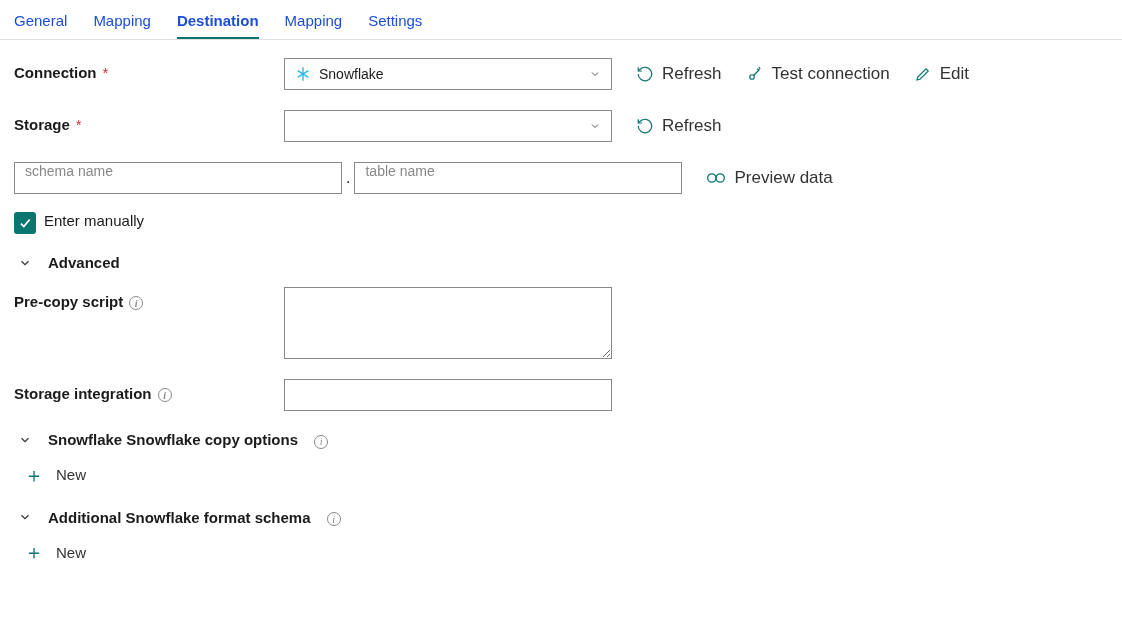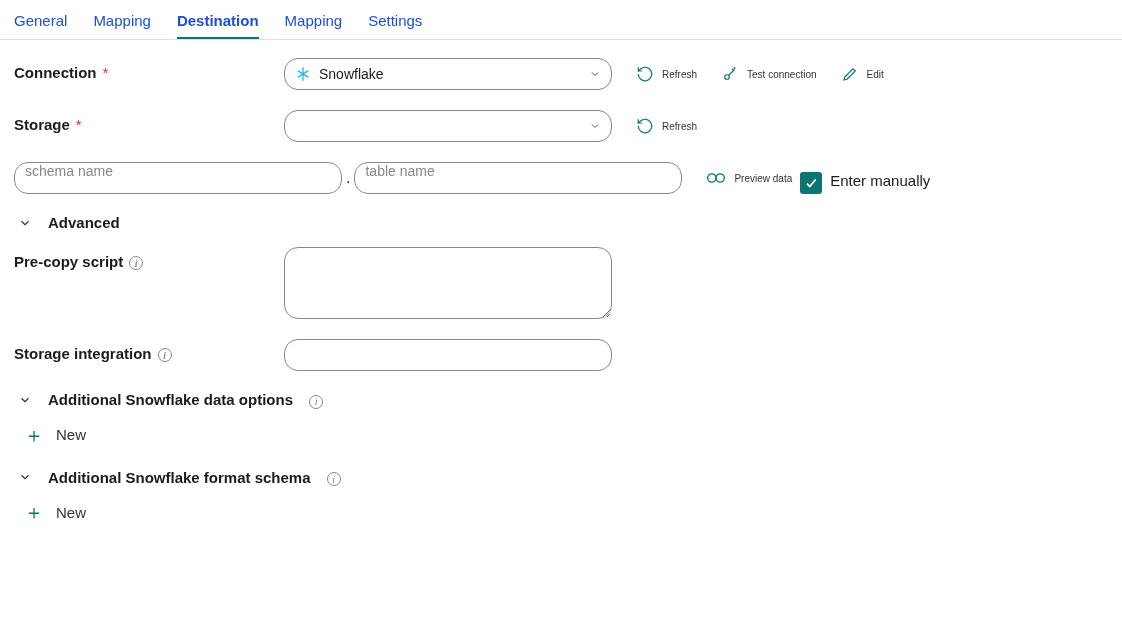--- a/index.html
+++ b/index.html
@@ -21,31 +21,31 @@
   .tab.active{font-weight:600;border-bottom:2px solid var(--teal)}
   
   .form{padding:18px 14px}
   .row{display:flex;align-items:flex-start;margin-bottom:20px}
   .label{width:270px;font-size:15px;font-weight:600;padding-top:6px;display:flex;align-items:flex-end;gap:6px}
   .label .req{color:var(--red);font-weight:normal}
   .label .info{display:inline-flex}
   .controls{display:flex;align-items:center;flex-wrap:wrap;gap:8px}
   
   .select,.input,.textarea{
-    border:1px solid #888;border-radius:14px;background:#fff;font-size:14px;
+    border:1px solid #888;border-radius:0;background:#fff;font-size:14px;
   }
   .select{width:328px;height:32px;display:flex;align-items:center;justify-content:space-between;padding:0 10px;cursor:pointer}
   .select .sel-content{display:flex;align-items:center;gap:8px}
   .input{width:328px;height:32px;padding:0 10px}
   .input.placeholder{color:var(--placeholder)}
   .textarea{width:328px;height:72px;padding:6px 10px;resize:both;overflow:auto}
   
   .chev{width:12px;height:12px}
   
-  .action{display:flex;align-items:center;gap:8px;font-size:10px;color:#333;cursor:pointer;margin-left:16px}
+  .action{display:flex;align-items:center;gap:8px;font-size:17px;color:#333;cursor:pointer;margin-left:16px}
   .action .ic{color:var(--teal)}
   
   .dot{font-size:16px;padding:0 4px}
   
   .checkbox-wrap{display:flex;align-items:flex-start;gap:8px;margin-top:10px}
   .checkbox{width:22px;height:22px;background:var(--teal);border-radius:3px;display:flex;align-items:center;justify-content:center;cursor:pointer}
   .checkbox svg{stroke:#fff}
   
   .section{display:flex;align-items:center;gap:16px;font-size:15px;font-weight:600;cursor:pointer;margin:8px 0 16px 0;padding-left:4px}
   .section .info{font-weight:normal}
@@ -142,21 +142,21 @@
               <path d="M3 12a9 9 0 1 0 3-6.7L3 8"></path>
               <polyline points="3 3 3 8 8 8"></polyline>
             </svg>
         </span>
         <span>Refresh</span>
       </div>
     </div>
   </div>
 
   <div class="row">
-    <div class="controls" style="align-items:flex-start">
+    <div class="controls" style="flex-direction:column;align-items:flex-start">
       <div style="display:flex;align-items:center;gap:0">
         <div class="input placeholder">schema name</div>
         <span class="dot">.</span>
         <div class="input placeholder">table name</div>
         <div class="action" style="margin-left:24px">
           <span class="ic">
             <svg width="20" height="14" viewBox="0 0 24 14" fill="none" stroke="currentColor" stroke-width="1.6">
                 <circle cx="7" cy="7" r="5"></circle>
                 <circle cx="17" cy="7" r="5"></circle>
                 <path d="M12 7h0"></path>
@@ -208,21 +208,21 @@
       <div class="input"></div>
     </div>
   </div>
 
   <div class="section">
     <span class="ic">
       <svg width="14" height="14" viewBox="0 0 24 24" fill="none" stroke="#333" stroke-width="2">
           <polyline points="6 9 12 15 18 9"></polyline>
         </svg>
     </span>
-    <span>Additional Snowflake data options</span>
+    <span>Snowflake Snowflake copy options</span>
     <span class="info"><span class="info-circ">i</span></span>
   </div>
   <div class="new-btn">
     <span class="plus">＋</span>
     <span>New</span>
   </div>
 
   <div class="section">
     <span class="ic">
       <svg width="14" height="14" viewBox="0 0 24 24" fill="none" stroke="#333" stroke-width="2">

